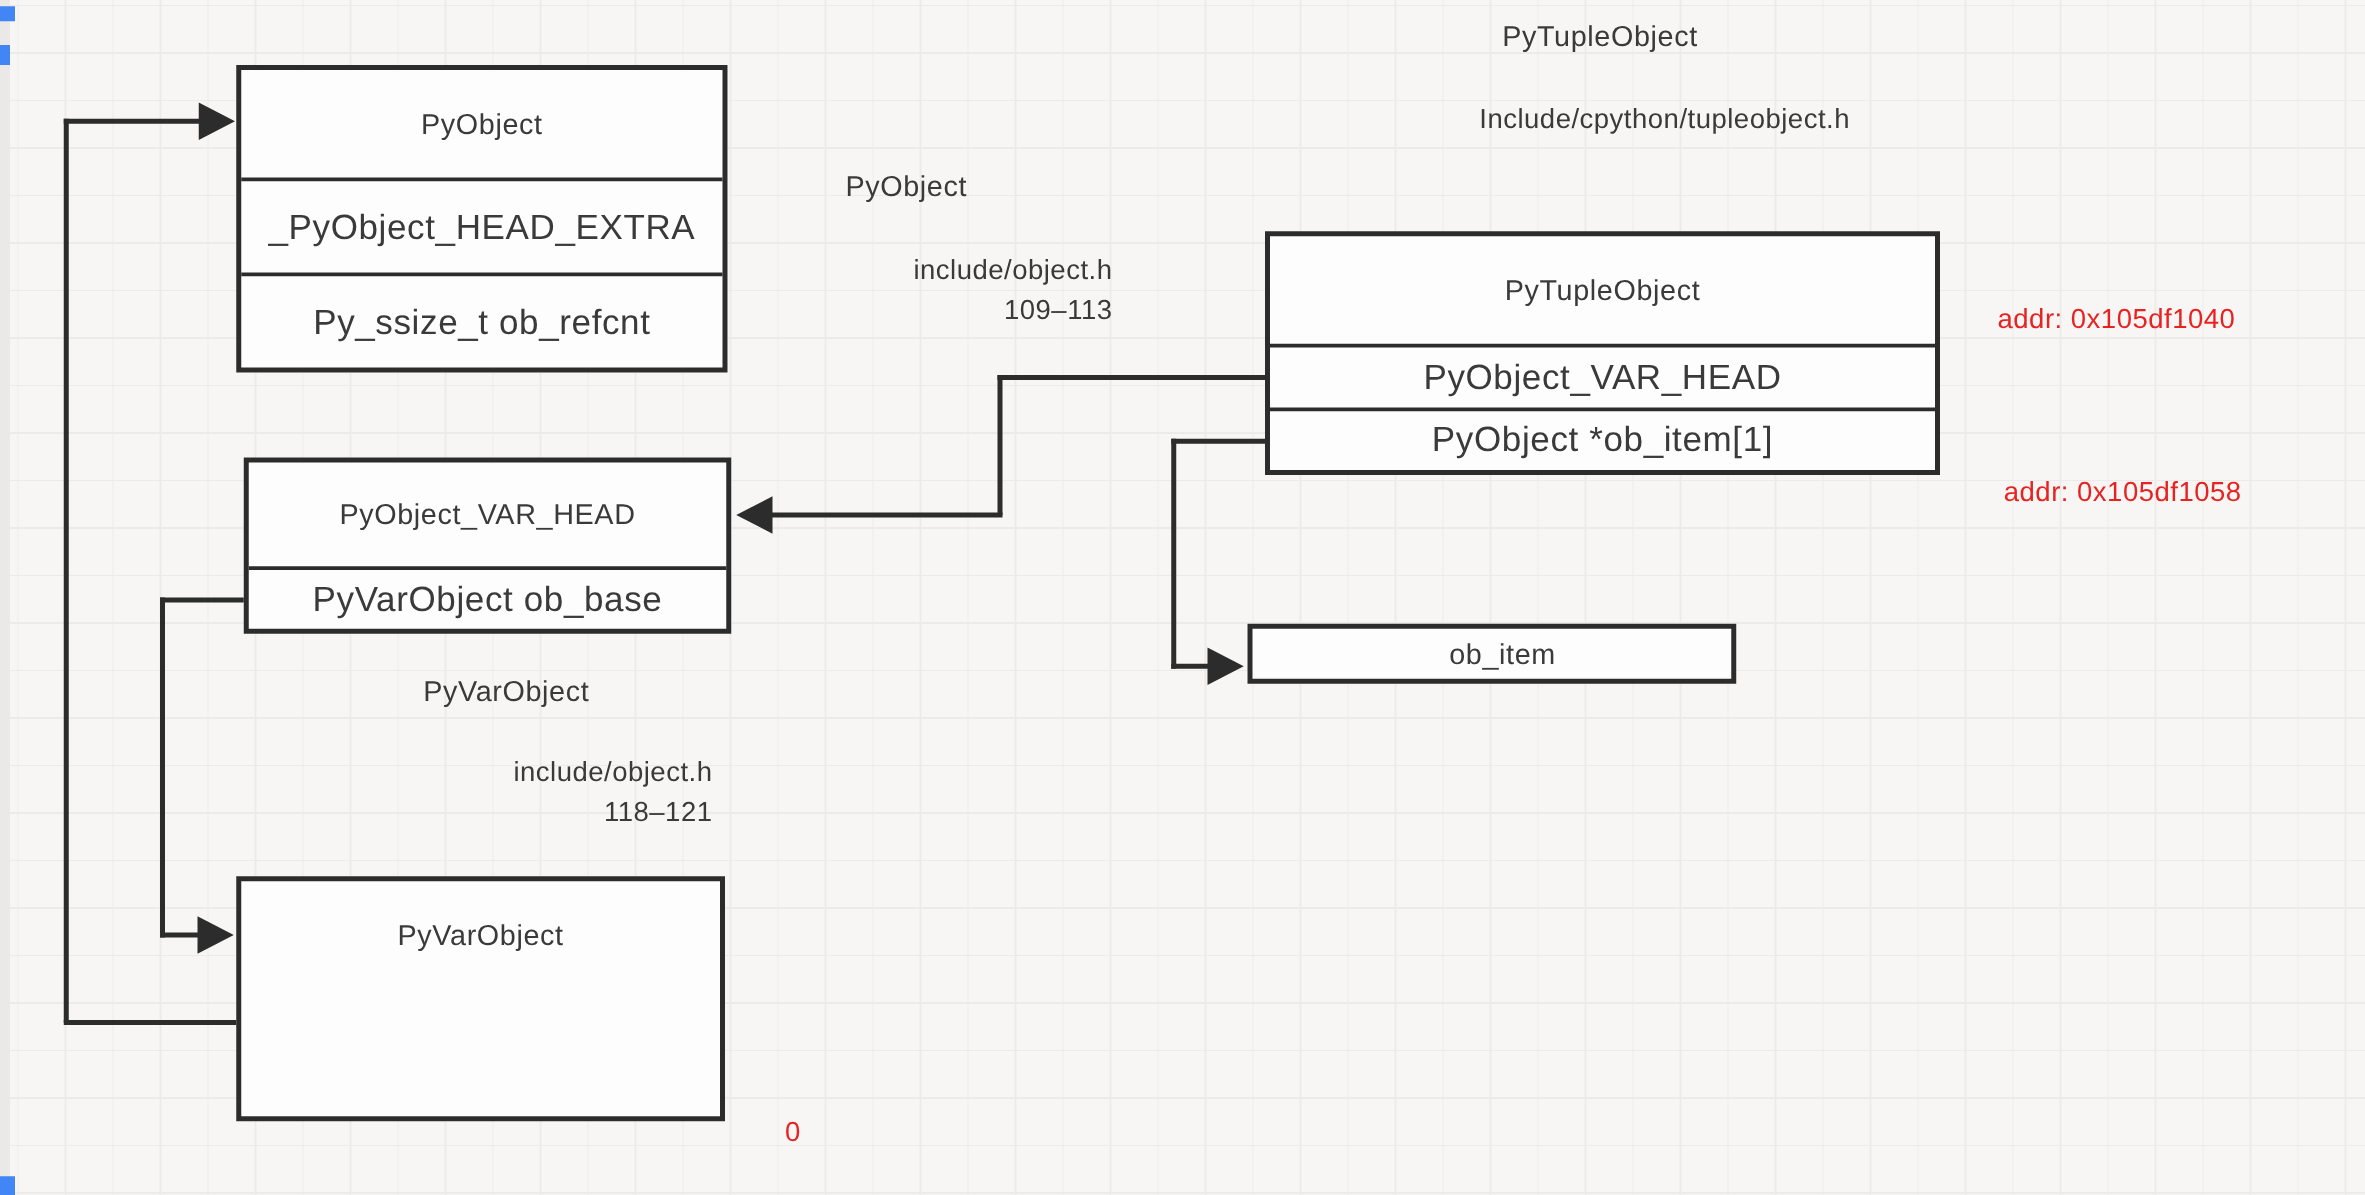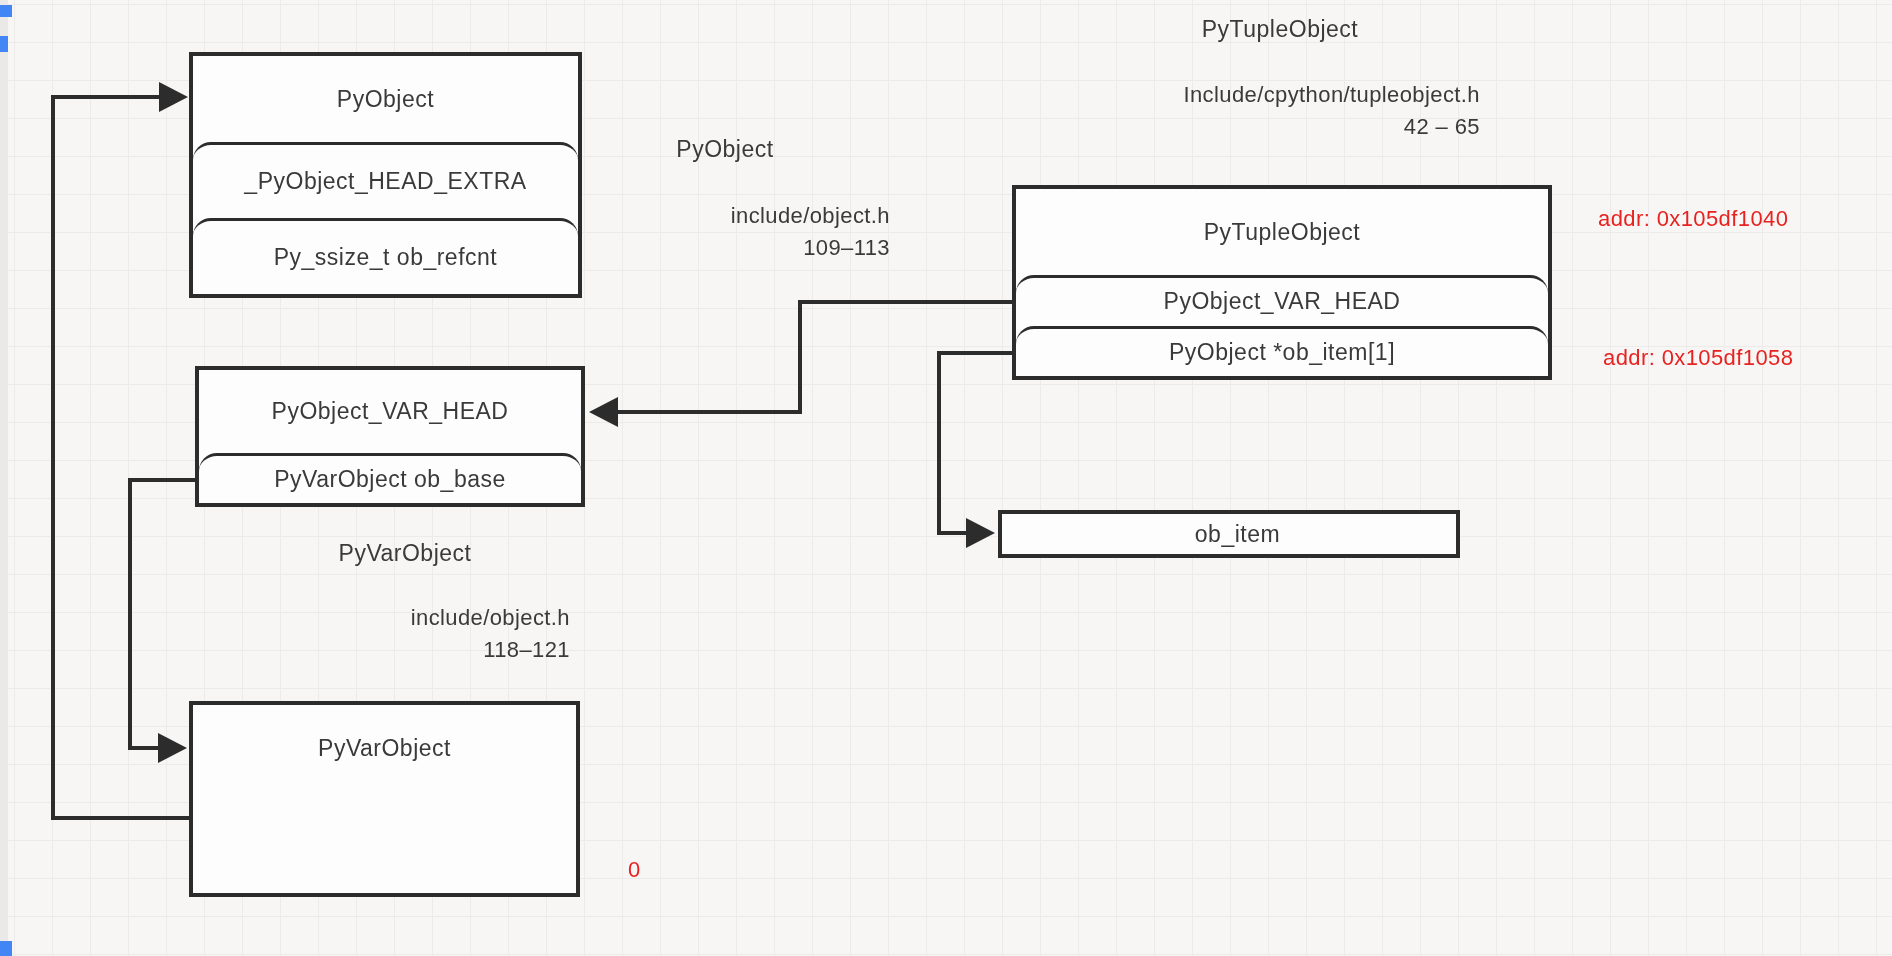--- a/index.html
+++ b/index.html
@@ -17,34 +17,34 @@
   .node{
     position:absolute;background:#fdfdfd;border:4px solid #2c2c2c;
     display:flex;flex-direction:column;box-sizing:border-box;
   }
   .node .title{
     display:flex;align-items:center;justify-content:center;
     font-size:23px;letter-spacing:.5px;
   }
   .node .row{
     display:flex;align-items:center;justify-content:center;
-    font-size:23px;letter-spacing:.5px;border-top:3px solid #2c2c2c;flex:1;border-radius:18px;
+    font-size:28px;letter-spacing:.5px;border-top:3px solid #2c2c2c;flex:1;
   }
   .single{justify-content:center;}
   .seg{position:absolute;background:#2c2c2c;}
   .arrow-r{position:absolute;width:0;height:0;
     border-top:15px solid transparent;border-bottom:15px solid transparent;
     border-left:29px solid #2c2c2c;}
   .arrow-l{position:absolute;width:0;height:0;
     border-top:15px solid transparent;border-bottom:15px solid transparent;
     border-right:29px solid #2c2c2c;}
   .section-label{position:absolute;text-align:center;font-size:23px;letter-spacing:.5px;}
   .section-sub{position:absolute;text-align:right;font-size:22px;line-height:32px;letter-spacing:.4px;}
   .red{color:#e82220;}
-  .addr{position:absolute;font-size:22px;letter-spacing:.4px;}
+  .addr{position:absolute;font-size:22px;letter-spacing:.4px;margin-top:36px;}
 </style>
 </head>
 <body>
 
 <div id="canvas">
 
   <div class="edge-strip"></div>
   <div class="handle" style="left:0;top:5px;width:12px;height:12px;"></div>
   <div class="handle" style="left:0;top:36px;width:8px;height:16px;"></div>
   <div class="handle" style="left:0;top:941px;width:12px;height:15px;"></div>
@@ -57,21 +57,20 @@
 
   <div class="section-label" style="left:560px;top:136px;width:330px;">PyObject</div>
   <div class="section-sub" style="left:560px;top:200px;width:330px;">
     <div>include/object.h</div>
     <div>109–113</div>
   </div>
 
   <div class="section-label" style="left:1080px;top:16px;width:400px;">PyTupleObject</div>
   <div class="section-sub" style="left:1080px;top:79px;width:400px;">
     <div>Include/cpython/tupleobject.h</div>
-    <div>42 – 65</div>
   </div>
 
   <div class="node" style="left:1012px;top:185px;width:540px;height:195px;">
     <div class="title" style="flex:0 0 86px;">PyTupleObject</div>
     <div class="row">PyObject_VAR_HEAD</div>
     <div class="row">PyObject *ob_item[1]</div>
   </div>
 
   <div class="addr red" style="left:1598px;top:206px;">addr: 0x105df1040</div>
   <div class="addr red" style="left:1603px;top:345px;text-align:right;">addr: 0x105df1058</div>
@@ -86,21 +85,21 @@
     <div>include/object.h</div>
     <div>118–121</div>
   </div>
 
   <div class="node" style="left:189px;top:701px;width:391px;height:196px;">
     <div class="title" style="flex:0 0 87px;">PyVarObject</div>
   </div>
 
   <div class="addr red" style="left:628px;top:857px;">0</div>
 
-  <div class="node single" style="left:998px;top:510px;width:462px;height:48px;padding-left:17px;">
+  <div class="node single" style="left:998px;top:499px;width:391px;height:48px;padding-left:17px;">
     <div class="title" style="flex:1;">ob_item</div>
   </div>
 
   <div>
     <div class="seg" style="left:51px;top:816px;width:138px;height:4px;"></div>
     <div class="seg" style="left:51px;top:95px;width:4px;height:723px;"></div>
     <div class="seg" style="left:51px;top:95px;width:112px;height:4px;"></div>
     <div class="arrow-r" style="left:159px;top:82px;"></div>
   </div>
 

